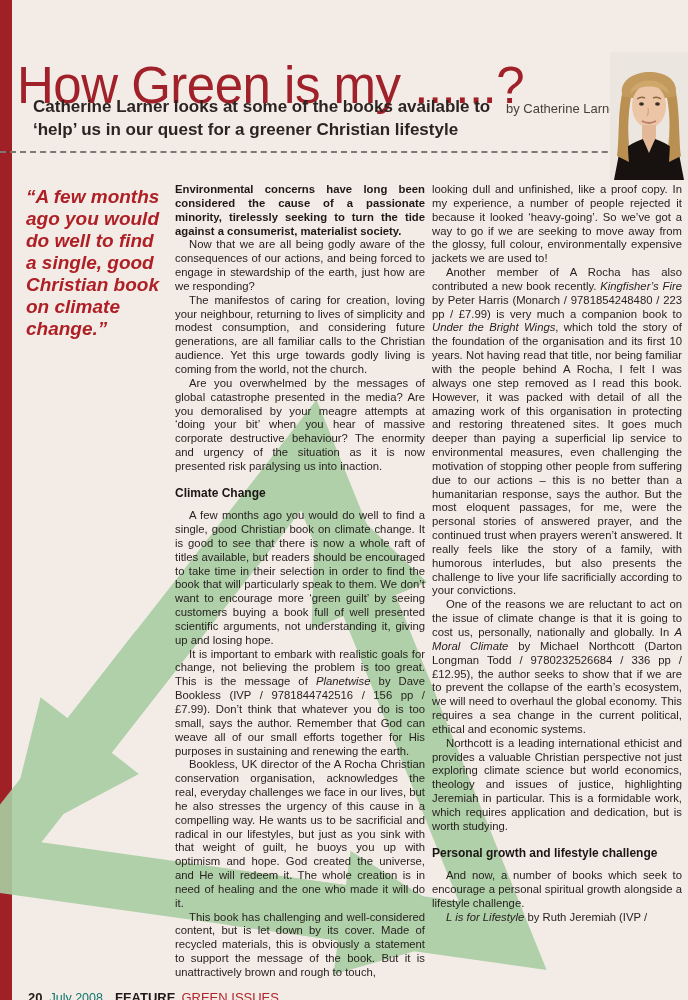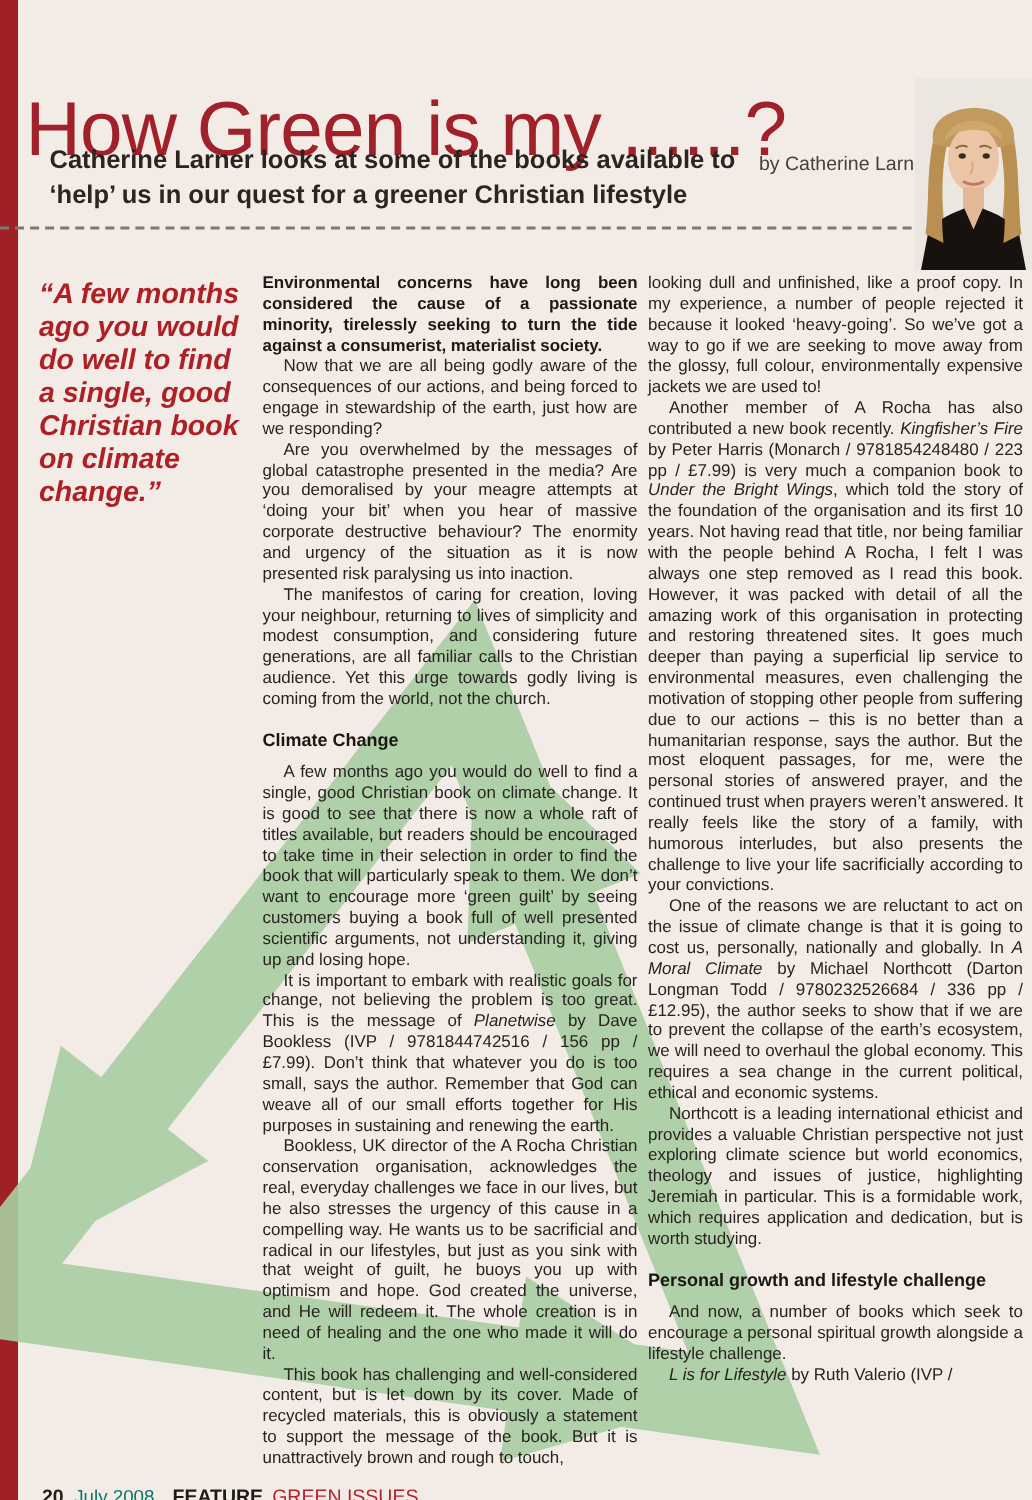--- a/index.html
+++ b/index.html
@@ -101,36 +101,36 @@
       <path transform="rotate(120 200 210)" d="M132,162.6 L57,292.5 L245,292.5 L245,308.5 L310,279.5 L245,250.5 L245,266.5 L102,266.5 L154.5,175.6 Z"></path>
       <path transform="rotate(240 200 210)" d="M132,162.6 L57,292.5 L245,292.5 L245,308.5 L310,279.5 L245,250.5 L245,266.5 L102,266.5 L154.5,175.6 Z"></path>
     </g>
   </svg>
 </div>
 
 <div class="columns">
   <div class="col">
       <p class="lead">Environmental concerns have long been considered the cause of a passionate minority, tirelessly seeking to turn the tide against a consumerist, materialist society.</p>
       <p class="para"><span>Now that we are all being godly aware of the consequences of our actions, and being forced to engage in stewardship of the earth, just how are we responding?</span></p>
+      <p class="para"><span>The manifestos of caring for creation, loving your neighbour, returning to lives of simplicity and modest consumption, and considering future generations, are all familiar calls to the Christian audience. Yet this urge towards godly living is coming from the world, not the church.</span></p>
       <p class="para"><span>Are you overwhelmed by the messages of global catastrophe presented in the media? Are you demoralised by your meagre attempts at ‘doing your bit’ when you hear of massive corporate destructive behaviour? The enormity and urgency of the situation as it is now presented risk paralysing us into inaction.</span></p>
-      <p class="para"><span>The manifestos of caring for creation, loving your neighbour, returning to lives of simplicity and modest consumption, and considering future generations, are all familiar calls to the Christian audience. Yet this urge towards godly living is coming from the world, not the church.</span></p>
       <h3 class="subhead">Climate Change</h3>
       <p class="para"><span>A few months ago you would do well to find a single, good Christian book on climate change. It is good to see that there is now a whole raft of titles available, but readers should be encouraged to take time in their selection in order to find the book that will particularly speak to them.  We don’t want to encourage more ‘green guilt’ by seeing customers buying a book full of well presented scientific arguments, not understanding it, giving up and losing hope.</span></p>
       <p class="para"><span>It is important to embark with realistic goals for change, not believing the problem is too great. This is the message of </span><em>Planetwise</em><span> by Dave Bookless (IVP / 9781844742516 / 156 pp / £7.99). Don’t think that whatever you do is too small, says the author. Remember that God can weave all of our small efforts together for His purposes in sustaining and renewing the earth.</span></p>
       <p class="para"><span>Bookless, UK director of the A Rocha Christian conservation organisation, acknowledges the real, everyday challenges we face in our lives, but he also stresses the urgency of this cause in a compelling way. He wants us to be sacrificial and radical in our lifestyles, but just as you sink with that weight of guilt, he buoys you up with optimism and hope. God created the universe, and He will redeem it. The whole creation is in need of healing and the one who made it will do it.</span></p>
       <p class="para"><span>This book has challenging and well-considered content, but is let down by its cover. Made of recycled materials, this is obviously a statement to support the message of the book. But it is unattractively brown and rough to touch,</span></p>
     </div>
   <div class="col">
       <p class="para noindent"><span>looking dull and unfinished, like a proof copy. In my experience, a number of people rejected it because it looked ‘heavy-going’. So we’ve got a way to go if we are seeking to move away from the glossy, full colour, environmentally expensive jackets we are used to!</span></p>
       <p class="para"><span>Another member of A Rocha has also contributed a new book recently. </span><em>Kingfisher’s Fire</em><span> by Peter Harris (Monarch / 9781854248480 / 223 pp / £7.99) is very much a companion book to </span><em>Under the Bright Wings</em><span>, which told the story of the foundation of the organisation and its first 10 years. Not having read that title, nor being familiar with the people behind A Rocha, I felt I was always one step removed as I read this book. However, it was packed with detail of all the amazing work of this organisation in protecting and restoring threatened sites. It goes much deeper than paying a superficial lip service to environmental measures, even challenging the motivation of stopping other people from suffering due to our actions – this is no better than a humanitarian response, says the author. But the most eloquent passages, for me, were the personal stories of answered prayer, and the continued trust when prayers weren’t answered. It really feels like the story of a family, with humorous interludes, but also presents the challenge to live your life sacrificially according to your convictions.</span></p>
       <p class="para"><span>One of the reasons we are reluctant to act on the issue of climate change is that it is going to cost us, personally, nationally and globally. In </span><em>A Moral Climate</em><span> by Michael Northcott (Darton Longman Todd / 9780232526684 / 336 pp / £12.95), the author seeks to show that if we are to prevent the collapse of the earth’s ecosystem, we will need to overhaul the global economy. This requires a sea change in the current political, ethical and economic systems.</span></p>
       <p class="para"><span>Northcott is a leading international ethicist and provides a valuable Christian perspective not just exploring climate science but world economics, theology and issues of justice, highlighting Jeremiah in particular. This is a formidable work, which requires application and dedication, but is worth studying.</span></p>
       <h3 class="subhead">Personal growth and lifestyle challenge</h3>
       <p class="para"><span>And now, a number of books which seek to encourage a personal spiritual growth alongside a lifestyle challenge.</span></p>
-      <p class="para"><em>L is for Lifestyle</em><span> by Ruth Valerio (IVP /</span></p>
+      <p class="para"><em>L is for Lifestyle</em><span> by Ruth Jeremiah (IVP /</span></p>
     </div>
 </div>
 
 <div class="footer">
   <span class="page-number">20</span>
   <span class="issue-date">July 2008</span>
   <span class="section-label">FEATURE</span>
   <span class="topic-label">GREEN ISSUES</span>
 </div>
 

